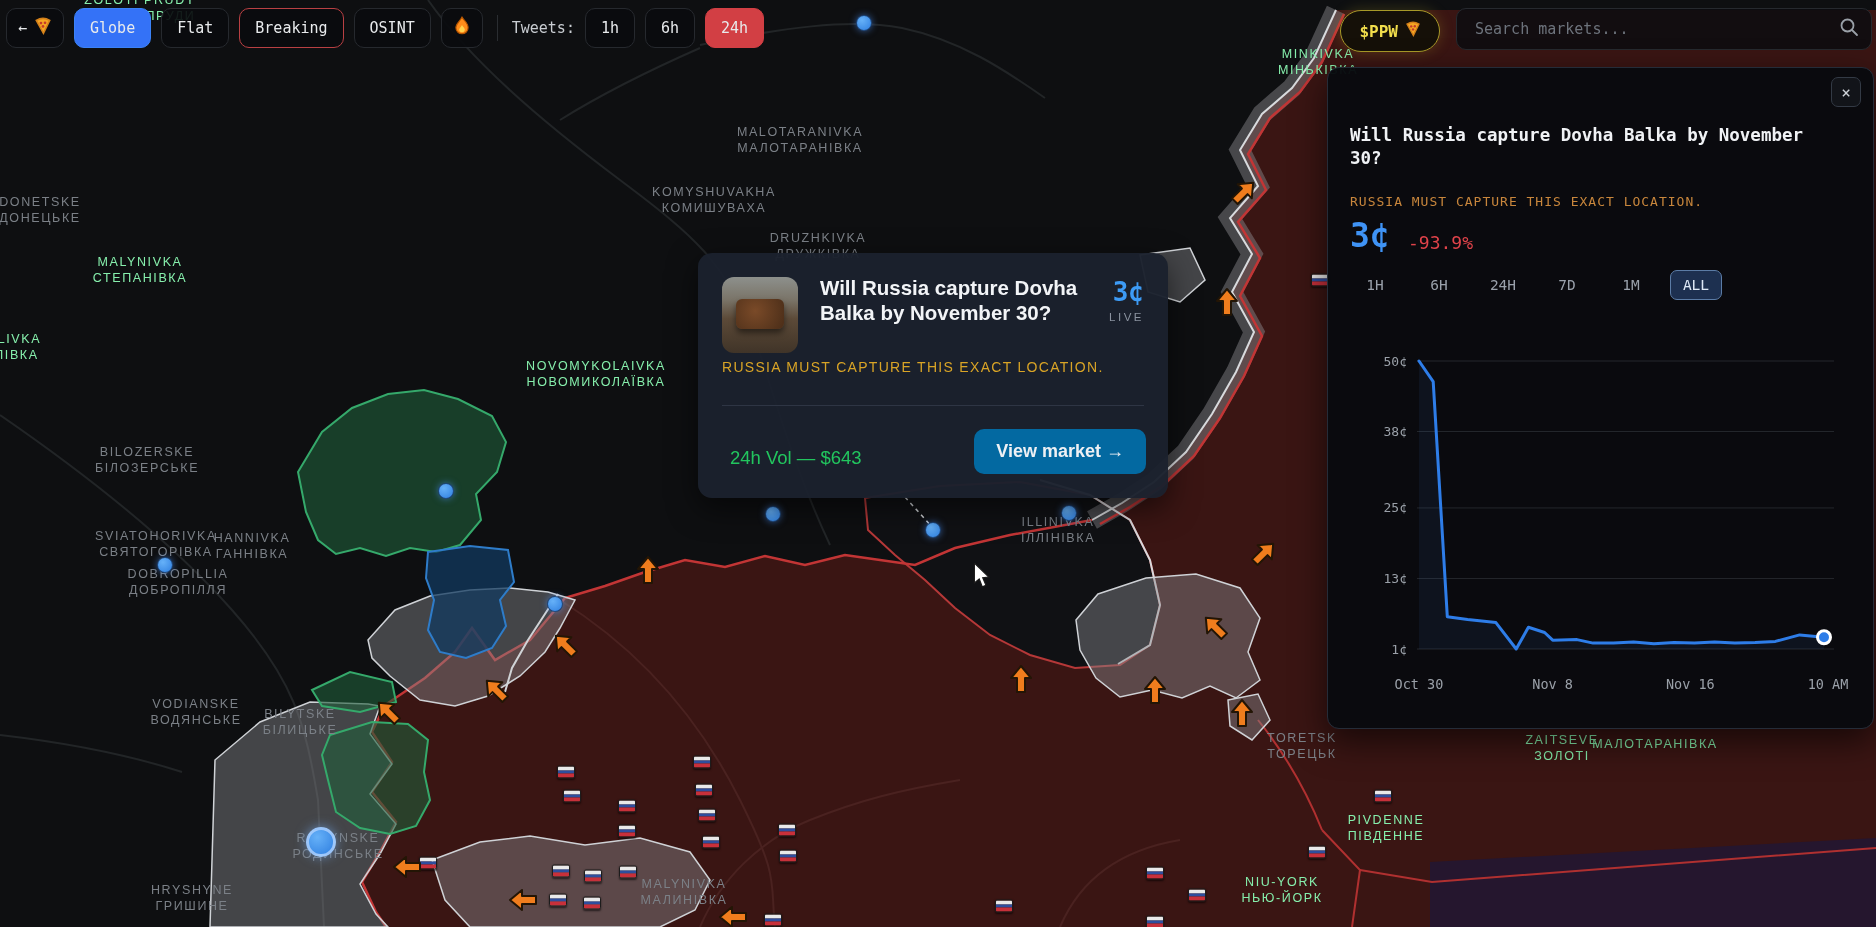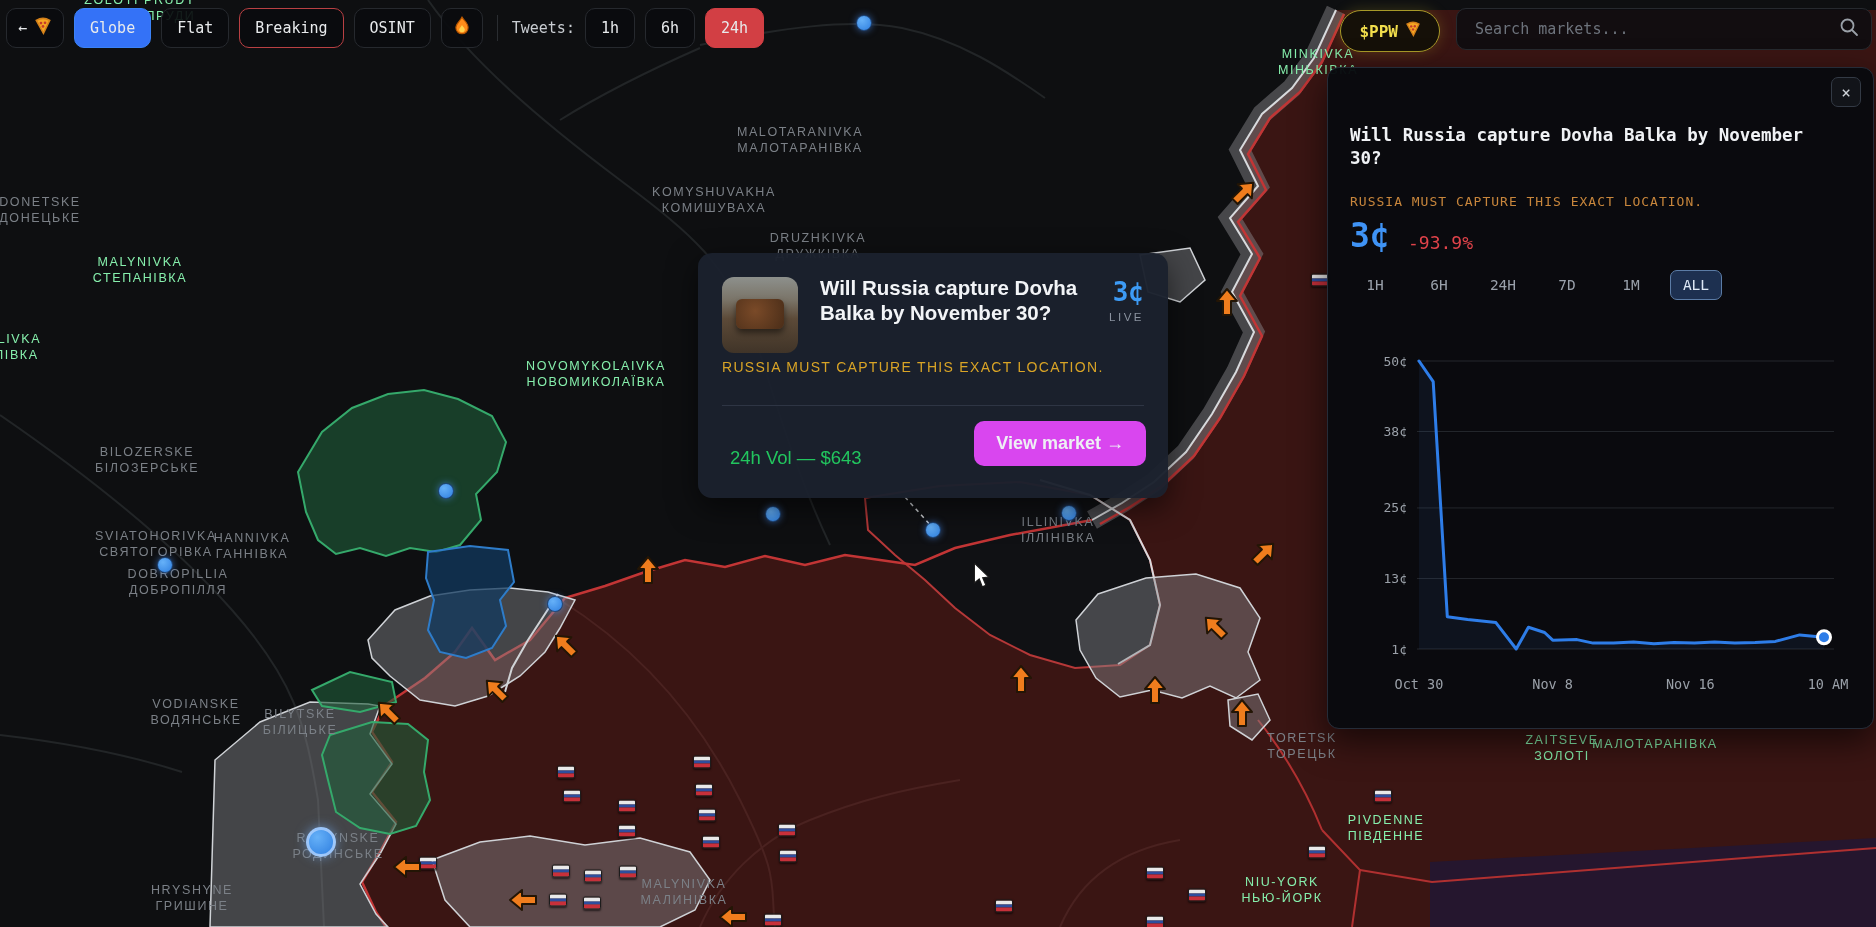--- a/index.html
+++ b/index.html
@@ -54,22 +54,22 @@
   #popup-thumb{position:absolute;left:24px;top:24px;width:76px;height:76px;border-radius:12px;overflow:hidden;
     background:linear-gradient(180deg,#8d908c 0%,#7a7468 30%,#5c4a38 55%,#403428 100%);}
   #popup-thumb:before{content:"";position:absolute;left:14px;top:22px;width:48px;height:30px;border-radius:6px;
     background:radial-gradient(circle at 40% 40%,#7a4a28,#4a2d18);box-shadow:0 4px 6px rgba(0,0,0,.5);}
   #popup-title{position:absolute;left:122px;top:22px;width:278px;color:#f2f4f7;font-size:20.5px;font-weight:bold;line-height:25px;}
   #popup-price{position:absolute;right:24px;top:24px;color:#3d9bf5;font-family:var(--mono);font-weight:bold;font-size:26px;text-align:right;}
   #popup-live{position:absolute;right:24px;top:58px;color:#8b93a0;font-size:11.5px;letter-spacing:2.5px;}
   #popup-sub{position:absolute;left:24px;top:106px;color:#d9a426;font-size:14px;letter-spacing:1.3px;}
   #popup-divider{position:absolute;left:24px;right:24px;top:152px;height:1px;background:#2e3544;}
   #popup-vol{position:absolute;left:32px;top:194px;color:#22c55e;font-size:18.5px;}
-  #popup-cta{position:absolute;right:22px;top:168px;height:45px;padding:0 22px;display:flex;align-items:center;
-    background:#d946ef;border:none;border-radius:10px;color:#eef0f4;font-family:var(--sans);
+  #popup-cta{position:absolute;right:22px;top:176px;height:45px;padding:0 22px;display:flex;align-items:center;
+    background:#0369a1;border:none;border-radius:10px;color:#eef0f4;font-family:var(--sans);
     font-size:18px;font-weight:bold;cursor:pointer;}
   
   #panel{position:absolute;left:1327px;top:67px;width:545px;height:660px;z-index:9;background:rgba(8,10,14,.97);
     border:1px solid #252c38;border-radius:12px;box-shadow:0 12px 34px rgba(0,0,0,.6);font-family:var(--mono);}
   #panel-tabs{position:absolute;left:0;top:0;right:0;height:45px;display:flex;align-items:center;gap:42px;
     padding-left:22px;border-bottom:1px solid #1b2029;}
   .tab{color:#98a0ab;font-size:17px;cursor:pointer;position:relative;height:100%;display:flex;align-items:center;}
   .tab.active{color:#4d9fff;}
   .tab.active:after{content:"";position:absolute;left:-2px;right:-2px;bottom:0;height:3px;background:#3b82f6;}
   #panel-close{position:absolute;right:12px;top:9px;width:28px;height:28px;display:flex;align-items:center;justify-content:center;

